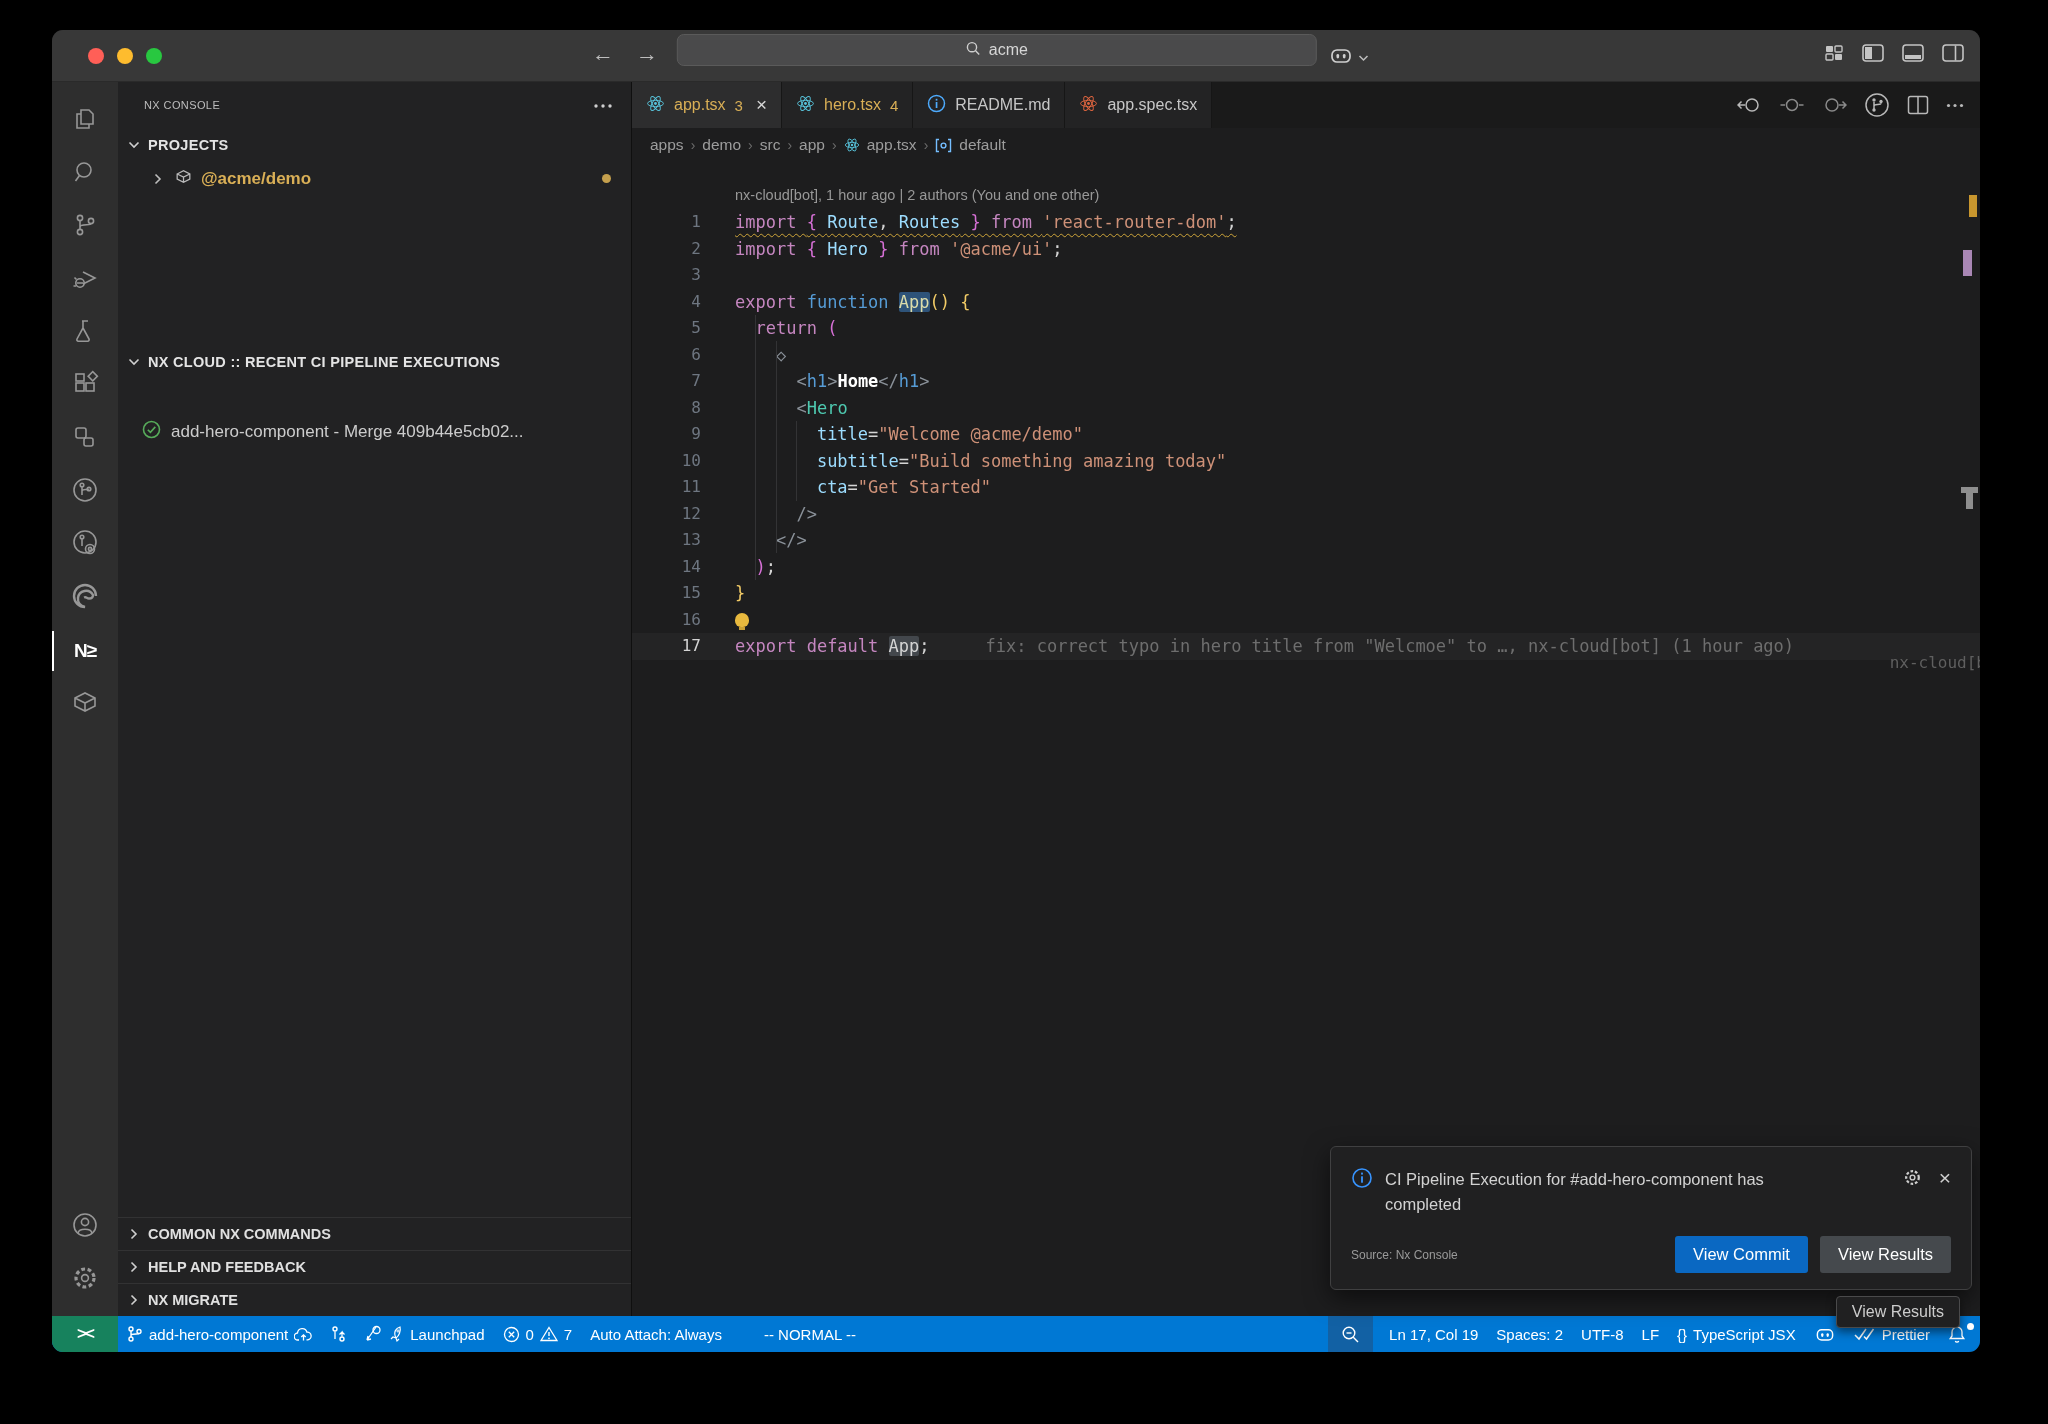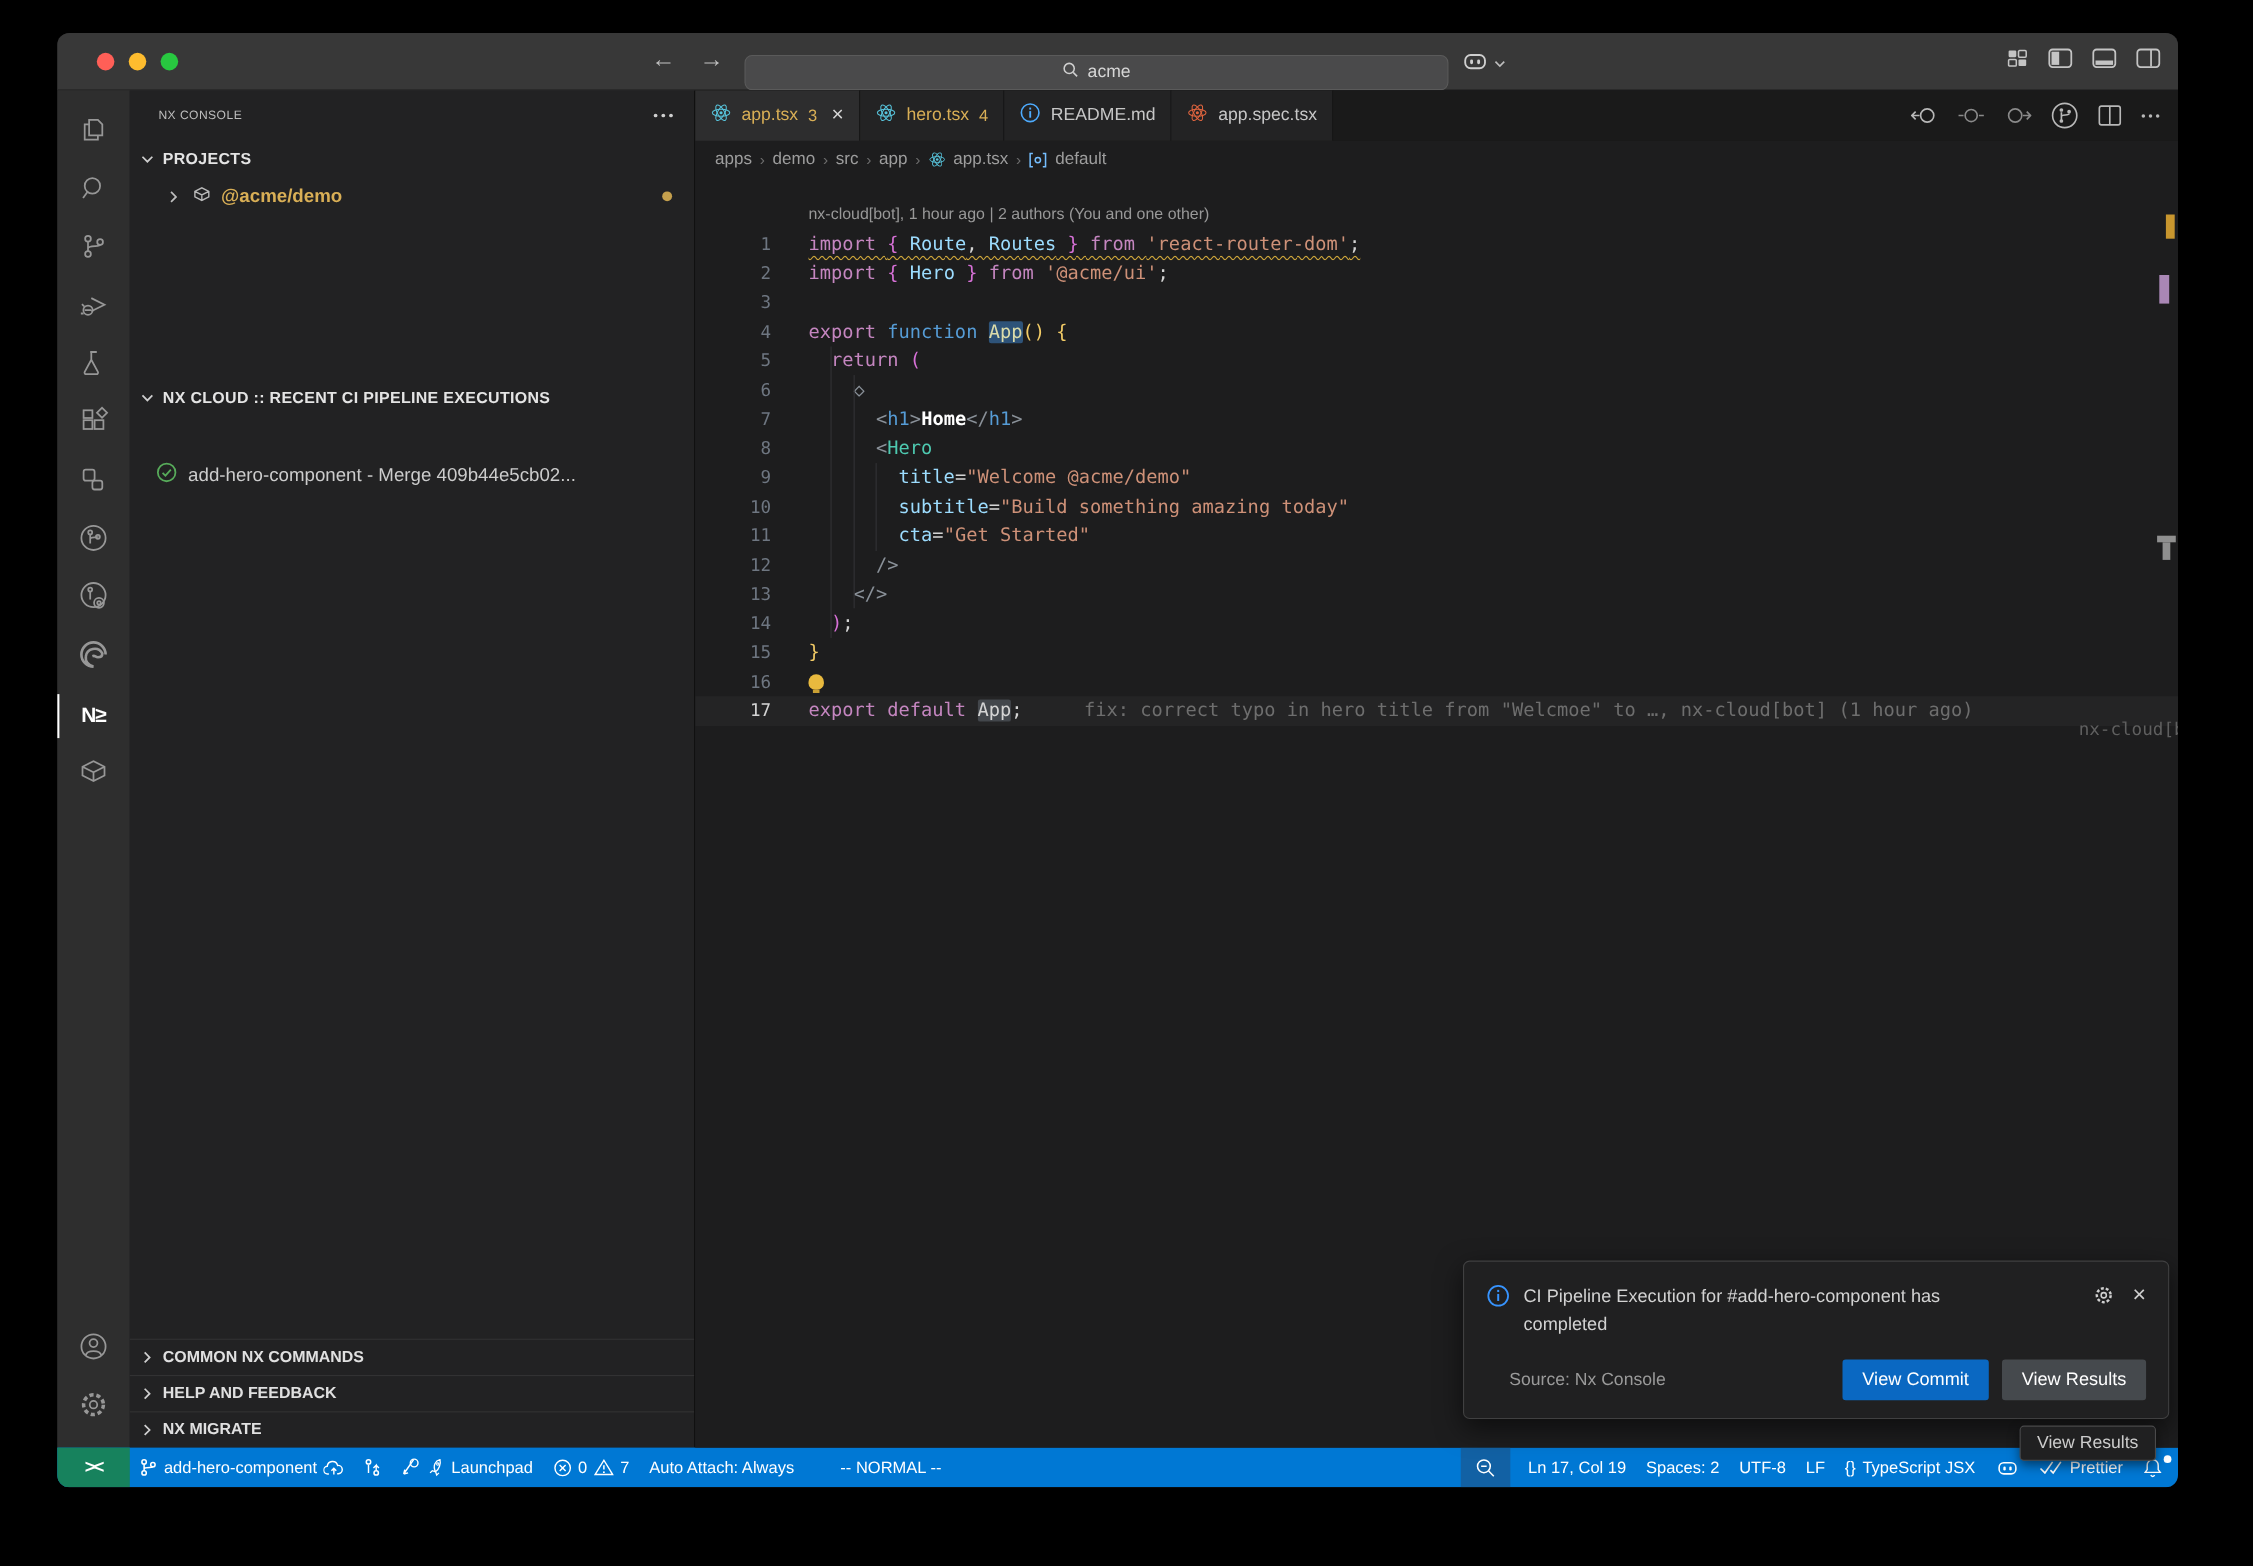--- a/index.html
+++ b/index.html
@@ -11,21 +11,21 @@
 
   
   .titlebar { position:relative; height:52px; flex:0 0 52px; background:#383838;
     border-bottom:1px solid #2a2a2a; }
   .traffic { position:absolute; left:36px; top:18px; display:flex; gap:13px; }
   .tl { width:16px; height:16px; border-radius:50%; }
   .tl.r{background:#ff5f57} .tl.y{background:#febc2e} .tl.g{background:#28c840}
   .nav { position:absolute; left:540px; top:11px; display:flex; gap:22px;
     color:#bdbdbd; font-size:22px; }
   .nav span{cursor:default}
-  .searchbox { position:absolute; left:50%; transform:translateX(-53%); top:20px;
+  .searchbox { position:absolute; left:50%; transform:translateX(-53%); top:4px;
     width:640px; height:32px; background:#4a4a4b; border:1px solid #5a5a5a;
     border-radius:7px; display:flex; align-items:center; justify-content:center;
     gap:8px; color:#d6d6d6; font-size:16px; }
   .copilot-tb { position:absolute; left:calc(50% + 312px); top:12px; display:flex;
     align-items:center; gap:4px; }
   .tb-right { position:absolute; right:15px; top:13px; display:flex; gap:16px; align-items:center; }
   .tb-right svg { display:block; }
 
   
   .main { flex:1; display:flex; min-height:0; }
@@ -117,21 +117,21 @@
     border-radius:50%; }
 
   
   .notif { position:absolute; right:8px; bottom:62px; width:642px; background:#202021;
     border:1px solid #404041; border-radius:6px; padding:20px 20px 16px 20px;
     box-shadow:0 8px 24px rgba(0,0,0,.55); z-index:5; }
   .notif-top { display:flex; gap:12px; }
   .notif-msg { color:#d2d2d2; font-size:16.5px; line-height:1.55; width:440px; }
   .notif-icons { margin-left:auto; display:flex; gap:16px; align-items:flex-start; }
   .notif-bottom { display:flex; align-items:center; margin-top:18px; }
-  .notif-src { color:#9a9a9a; font-size:16px;margin-left:21px; }
+  .notif-src { color:#9a9a9a; font-size:12px; }
   .nbtns { margin-left:auto; display:flex; gap:12px; }
   .btn { border:none; font-size:16.5px; padding:9px 18px; border-radius:3px;
     font-family:inherit; }
   .btn.primary { background:#0a68c2; color:#fff; }
   .btn.secondary { background:#45494d; color:#fff; }
   .tooltip { position:absolute; right:20px; bottom:24px; background:#202021;
     border:1px solid #4a4a4b; border-radius:4px; padding:6px 15px; color:#cccccc;
     font-size:16px; z-index:9; box-shadow:0 4px 10px rgba(0,0,0,.5); }
   .x-ic { color:#cfcfcf; font-size:21px; line-height:1; }
 </style>

